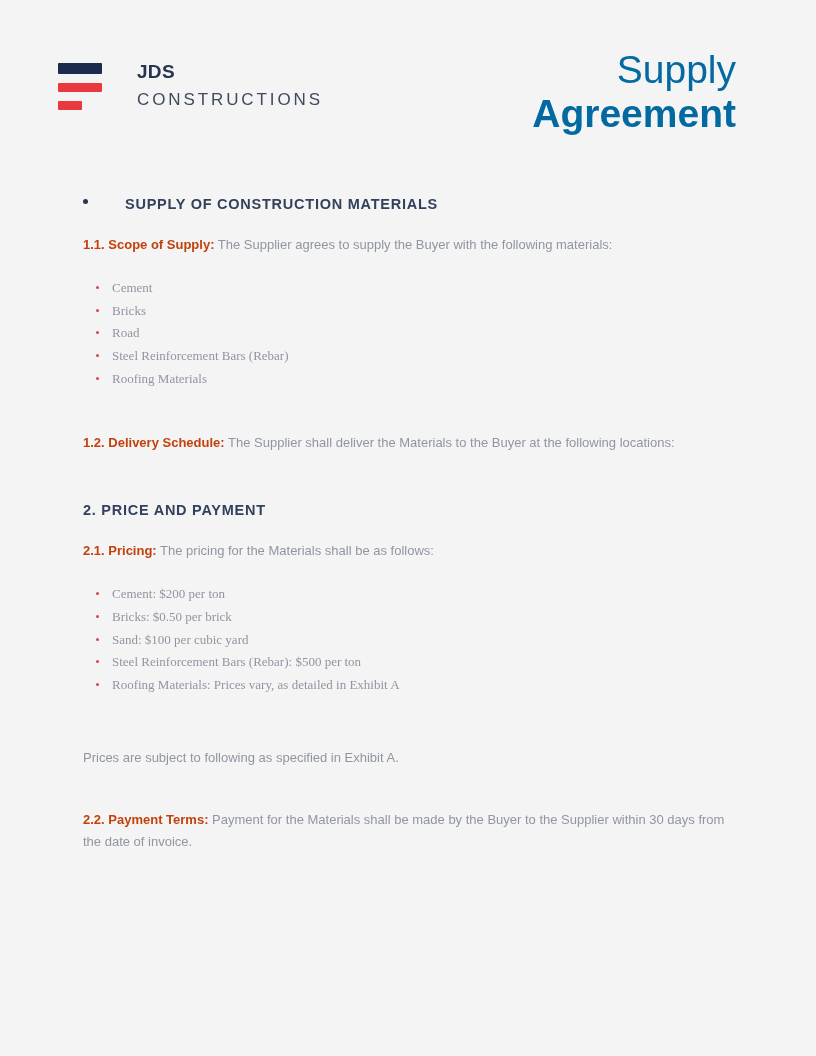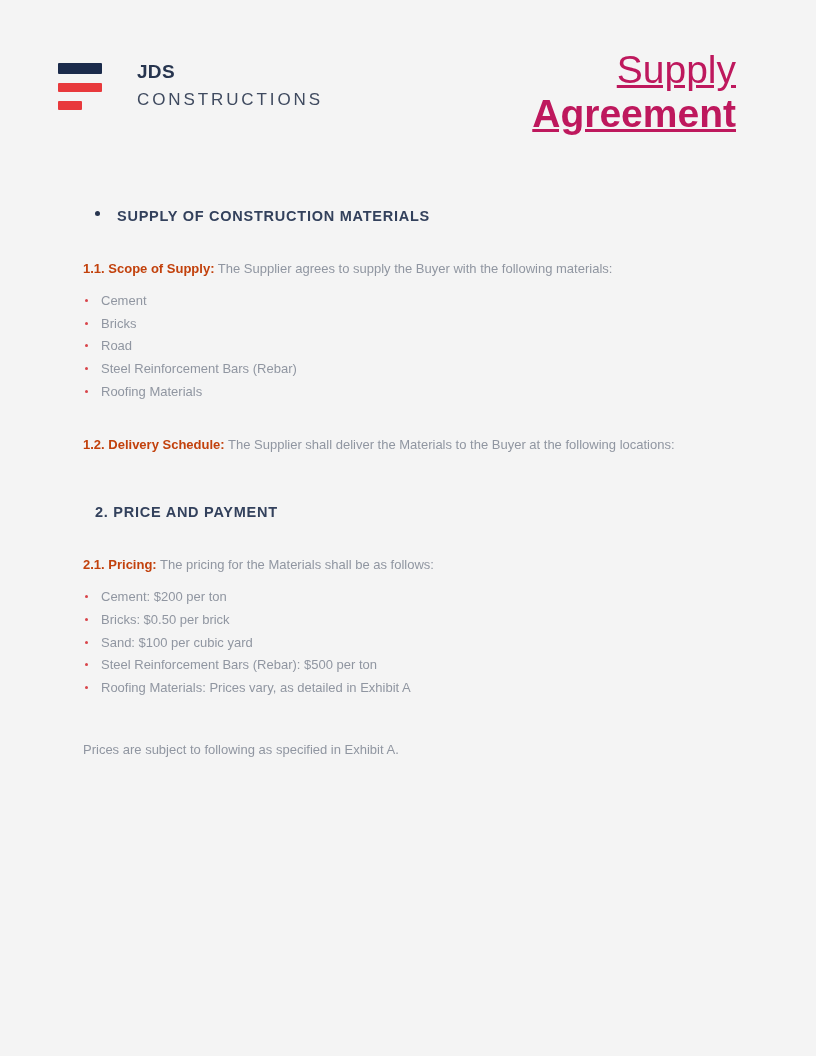--- a/index.html
+++ b/index.html
@@ -78,23 +78,22 @@
     color: #3f4a5f;
     letter-spacing: 2.9px;
     line-height: 1;
   }
 
   .doc-title {
     position: absolute;
     top: -4px;
     right: 0;
     text-align: right;
-    color: #be185d;
+    color: #0369a1;
     line-height: 1.12;
-    text-decoration: underline;
   }
   .doc-title-line1 {
     font-size: 39px;
     font-weight: normal;
     letter-spacing: 0px;
   }
   .doc-title-line2 {
     font-size: 39px;
     font-weight: bold;
     letter-spacing: 0px;
@@ -108,21 +107,22 @@
     width: 648px;
   }
 
   .section-heading {
     display: flex;
     align-items: center;
     color: #33415c;
     font-size: 14.5px;
     font-weight: bold;
     letter-spacing: 0.75px;
-    margin: 12px;
+    margin: 0;
+    gap: 20px;
   }
   .section-heading .dot {
     display: inline-block;
     width: 5px;
     height: 5px;
     border-radius: 50%;
     background: #27354f;
     margin-right: 17px;
     flex: none;
     position: relative;
@@ -138,22 +138,23 @@
     line-height: 1.75;
     margin: 0;
   }
   .para b {
     color: #c2410c;
     font-weight: bold;
   }
 
   ul.bullets {
     list-style: none;
-    margin: 0;
+    margin: 11px;
     padding: 0;
+    font-family: Liberation Serif, serif;
   }
   ul.bullets li {
     position: relative;
     padding-left: 18px;
     font-size: 13px;
     color: #9096a1;
     line-height: 1.75;
   }
   ul.bullets li::before {
     content: "";
@@ -249,16 +250,17 @@
       </ul>
 
       <div class="gap-lg"></div>
       <div class="gap-sm"></div>
 
       <p class="para">Prices are subject to following as specified in Exhibit A.</p>
 
       <div class="gap-lg"></div>
       <div class="gap-sm"></div>
 
+      <p class="para"><b>2.2. Payment Terms:</b><span> Payment for the Materials shall be made by the Buyer to the Supplier within 30 days from the date of invoice.</span></p>
     </div>
 
   </div>
 </div>
 
 </body></html>

